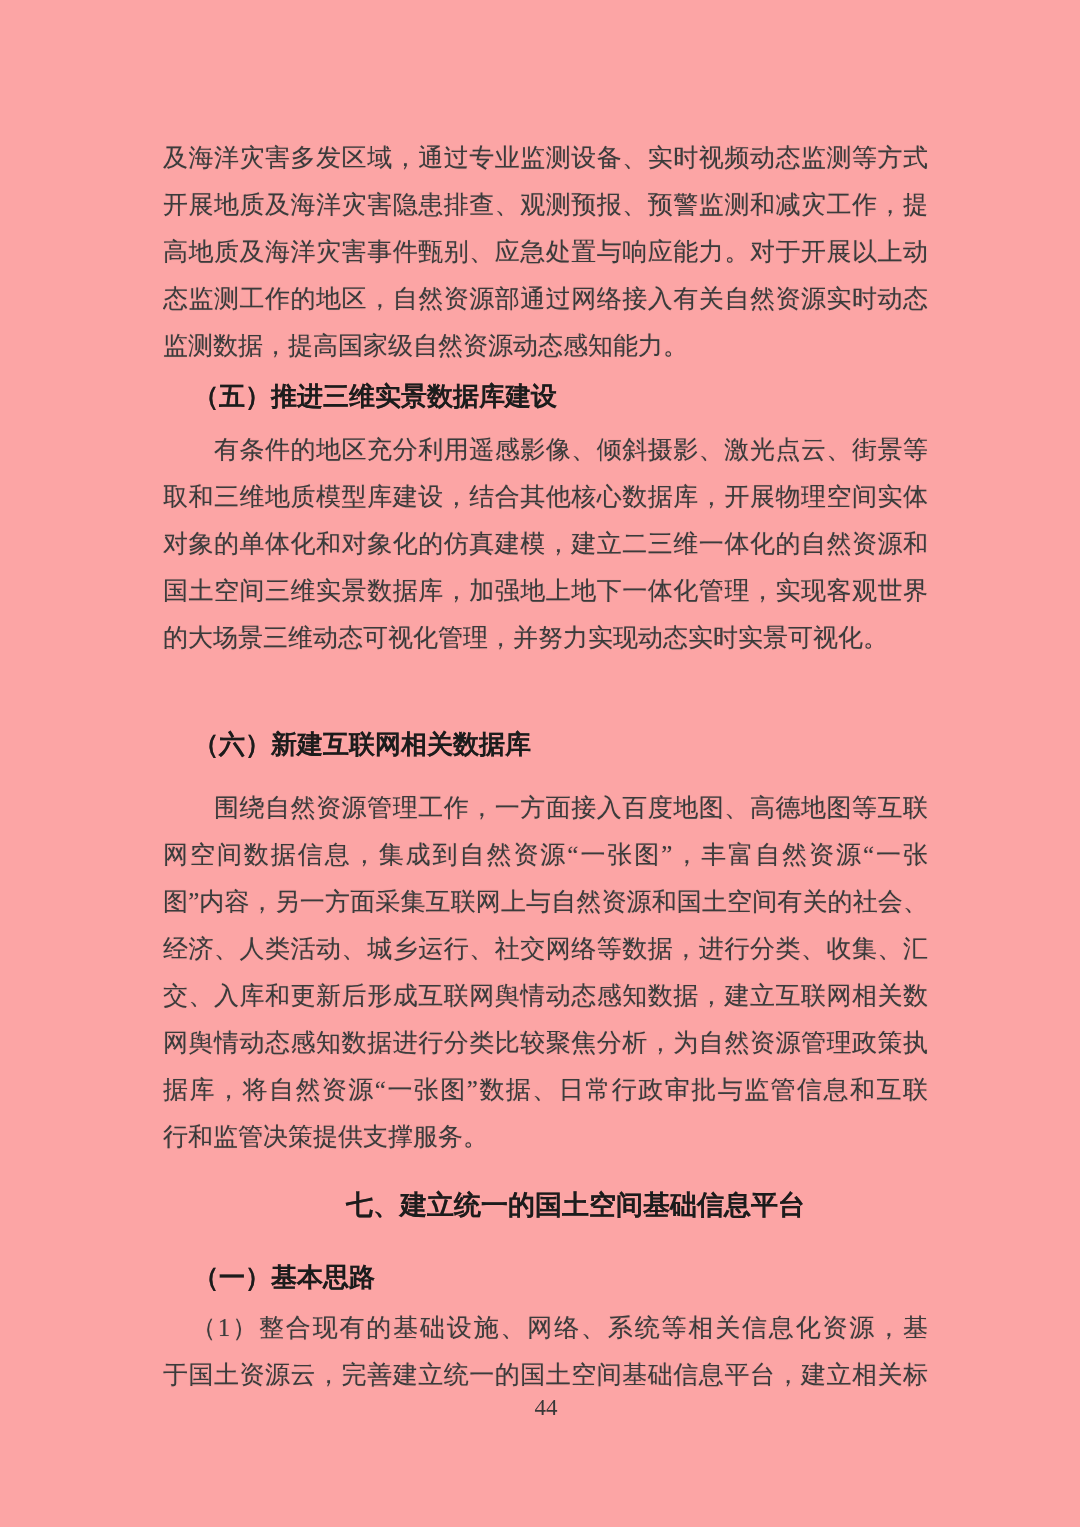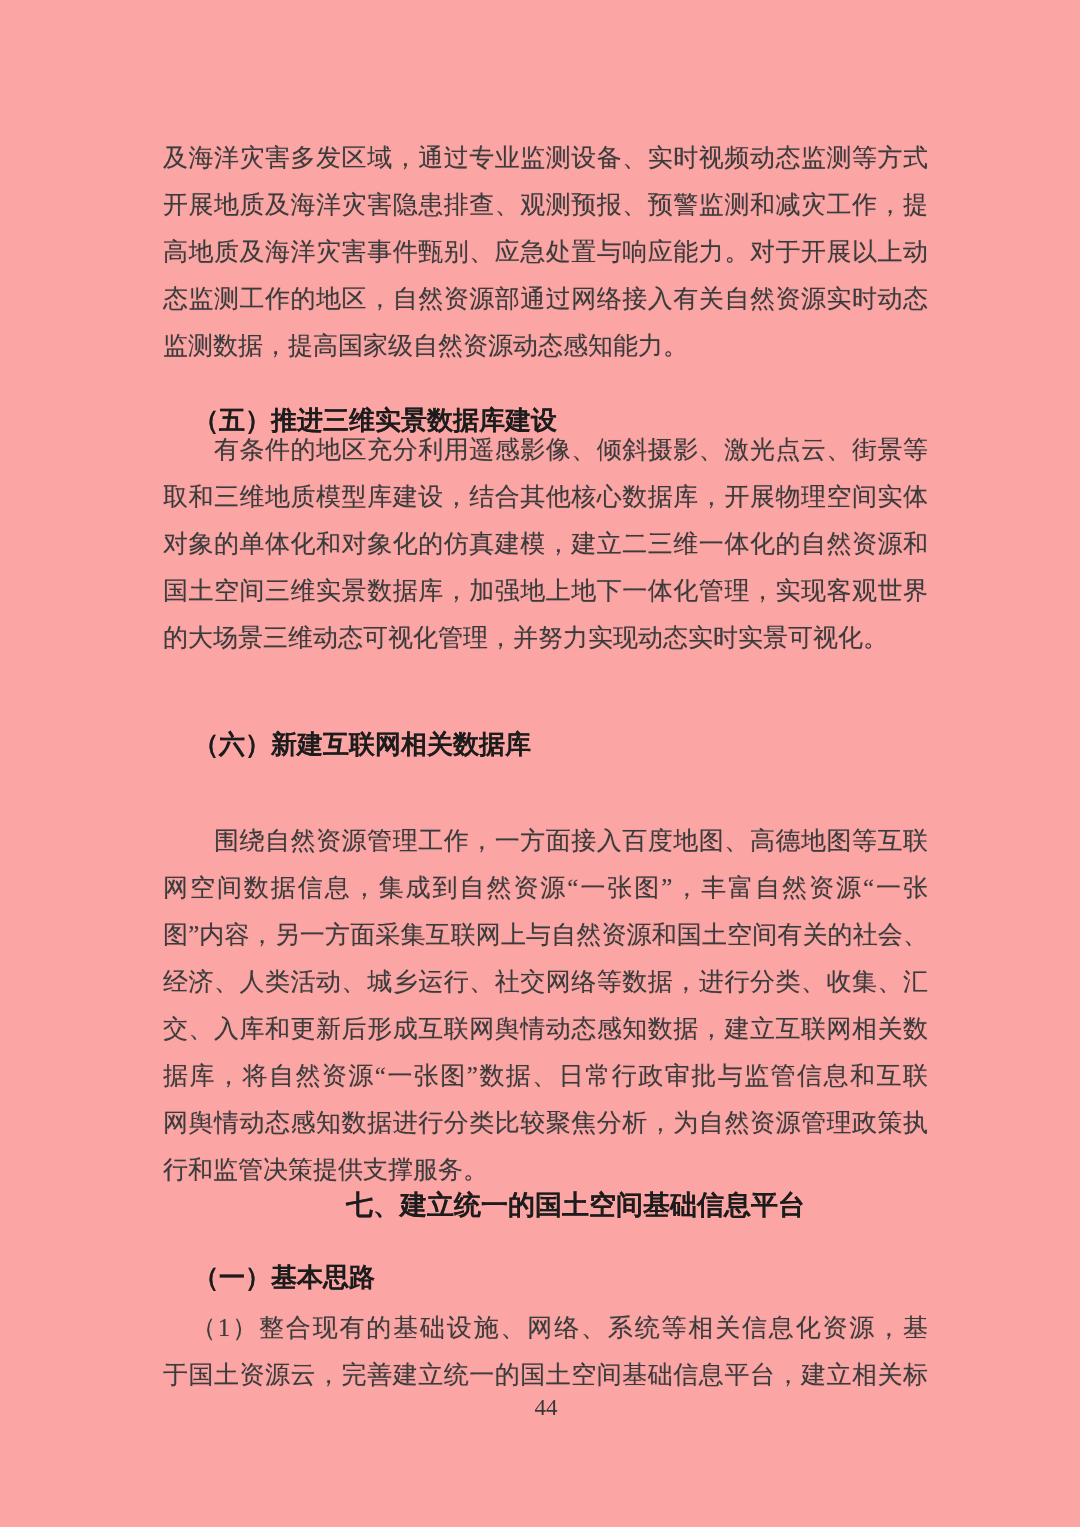--- a/index.html
+++ b/index.html
@@ -48,24 +48,24 @@
     line-height: 40px;
     font-family: "Liberation Sans", "DejaVu Sans", sans-serif;
     font-weight: 700;
     font-size: 26px;
     color: #1c1c1c;
     text-shadow: 0 0 0.5px rgba(20,20,20,0.5);
     white-space: nowrap;
   }
   .heading.major { font-size: 27px; }
   .p1 { top: 134px; }
-  .h5 { top: 400px; }
+  .h5 { top: 376px; }
   .p2 { top: 426px; }
   .h6 { top: 724px; }
-  .p3 { top: 817px; font-family: Liberation Serif, serif; }
+  .p3 { top: 784px; font-family: Liberation Serif, serif; }
   .h7 { top: 1185px; text-align: center; }
   .h71 { top: 1257px; }
   .p4 { top: 1304px; }
   .page-number {
     position: absolute;
     left: 0;
     right: 0;
     top: 1395px;
     height: 26px;
     line-height: 26px;
@@ -101,22 +101,22 @@
     </div>
 
     <h3 class="heading block h6">（六）新建互联网相关数据库</h3>
 
     <div class="block p3">
       <div class="line indent">围绕自然资源管理工作，一方面接入百度地图、高德地图等互联</div>
       <div class="line">网空间数据信息，集成到自然资源“一张图”，丰富自然资源“一张</div>
       <div class="line">图”内容，另一方面采集互联网上与自然资源和国土空间有关的社会、</div>
       <div class="line">经济、人类活动、城乡运行、社交网络等数据，进行分类、收集、汇</div>
       <div class="line">交、入库和更新后形成互联网舆情动态感知数据，建立互联网相关数</div>
+      <div class="line">网舆情动态感知数据进行分类比较聚焦分析，为自然资源管理政策执</div>
       <div class="line">据库，将自然资源“一张图”数据、日常行政审批与监管信息和互联</div>
-      <div class="line">网舆情动态感知数据进行分类比较聚焦分析，为自然资源管理政策执</div>
       <div class="line last">行和监管决策提供支撑服务。</div>
     </div>
 
     <h2 class="heading major block h7">七、建立统一的国土空间基础信息平台</h2>
 
     <h3 class="heading block h71">（一）基本思路</h3>
 
     <div class="block p4">
       <div class="line indent-paren">（1）整合现有的基础设施、网络、系统等相关信息化资源，基</div>
       <div class="line">于国土资源云，完善建立统一的国土空间基础信息平台，建立相关标</div>

